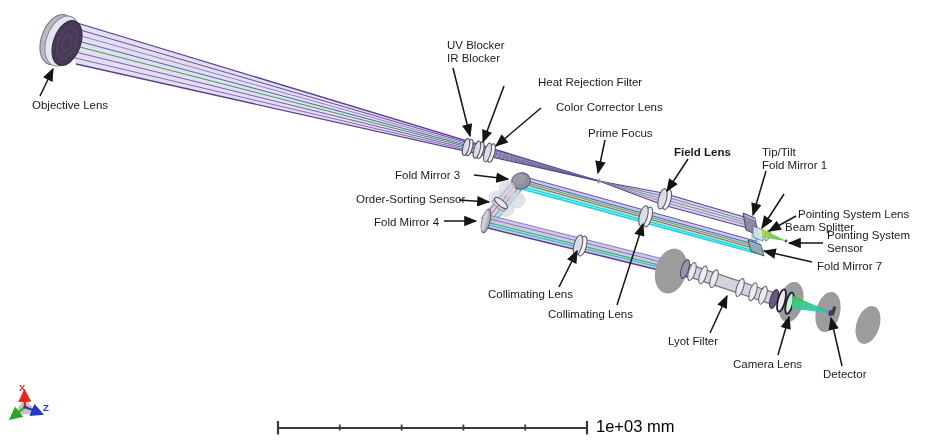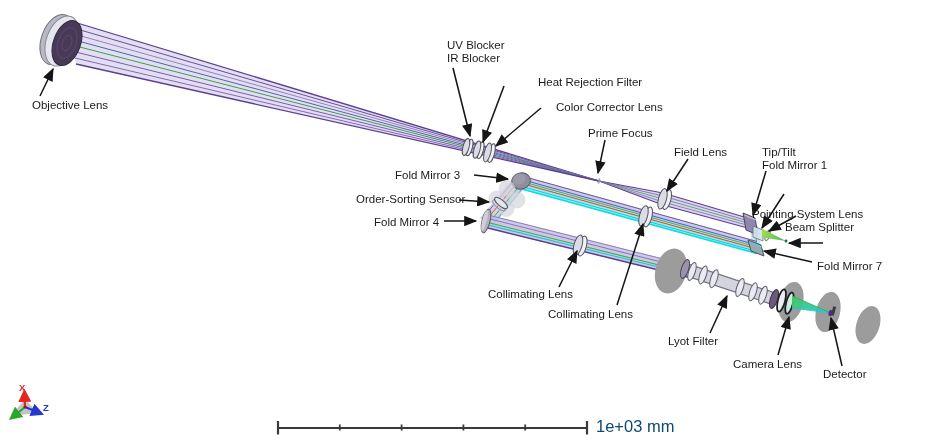--- a/index.html
+++ b/index.html
@@ -1,21 +1,21 @@
 <!DOCTYPE html>
 <html><head>
 <meta charset="utf-8">
 <style>
   html,body{margin:0;padding:0;background:#ffffff;}
   .stage{position:relative;width:926px;height:442px;background:#ffffff;overflow:hidden;
          font-family:"Liberation Sans",sans-serif;}
   .stage svg{position:absolute;left:0;top:0;}
   .lbl{position:absolute;font:11.5px/12.5px "Liberation Sans",sans-serif;color:#1b1b1b;white-space:nowrap;}
   .lbl span{display:block;}
-  .scale-lbl{position:absolute;font:16.5px/18px "Liberation Sans",sans-serif;color:#0c4a6e;white-space:nowrap;}
+  .scale-lbl{position:absolute;font:16.5px/18px "Liberation Sans",sans-serif;color:#000000;white-space:nowrap;}
   .axis-lbl{position:absolute;font:bold 9.5px/10px "Liberation Sans",sans-serif;white-space:nowrap;}
   .axis-x{color:#e02820;}
   .axis-z{color:#2438cc;}
 </style>
 </head>
 <body>
 
 <div class="stage">
 <svg width="926" height="442" viewBox="0 0 926 442">
   <defs>
@@ -250,30 +250,34 @@
 <div class="lbl" style="left:32px;top:99px;">Objective Lens</div>
 
 <div class="lbl" style="left:447px;top:39px;">
   <span>UV Blocker</span>
   <span>IR Blocker</span>
 </div>
 
 <div class="lbl" style="left:497px;top:76px;padding-left:41px;">Heat Rejection Filter</div>
 <div class="lbl" style="left:537px;top:101px;padding-left:19px;">Color Corrector Lens</div>
 <div class="lbl" style="left:588px;top:127px;">Prime Focus</div>
-<div class="lbl" style="left:674px;top:146px;">Field Lens</div>
+<div class="lbl" style="left:674px;top:146px;font-weight:bold;">Field Lens</div>
 
 <div class="lbl" style="left:762px;top:146px;">
   <span>Tip/Tilt</span>
   <span>Fold Mirror 1</span>
 </div>
 
 <div class="lbl" style="left:785px;top:181px;margin-top:40px;">Beam Splitter</div>
-<div class="lbl" style="left:752px;top:208px;">Pointing System Lens</div>
-
+<div class="lbl" style="left:798px;top:208px;">Pointing System Lens</div>
+
+<div class="lbl" style="left:827px;top:229px;">
+  <span>Pointing System</span>
+  <span>Sensor</span>
+</div>
 
 <div class="lbl" style="left:817px;top:260px;">Fold Mirror 7</div>
 <div class="lbl" style="left:395px;top:169px;">Fold Mirror 3</div>
 <div class="lbl" style="left:356px;top:193px;">Order-Sorting Sensor</div>
 <div class="lbl" style="left:374px;top:216px;">Fold Mirror 4</div>
 <div class="lbl" style="left:488px;top:288px;">Collimating Lens</div>
 <div class="lbl" style="left:548px;top:308px;">Collimating Lens</div>
 <div class="lbl" style="left:668px;top:335px;">Lyot Filter</div>
 <div class="lbl" style="left:733px;top:358px;">Camera Lens</div>
 <div class="lbl" style="left:823px;top:368px;">Detector</div>

